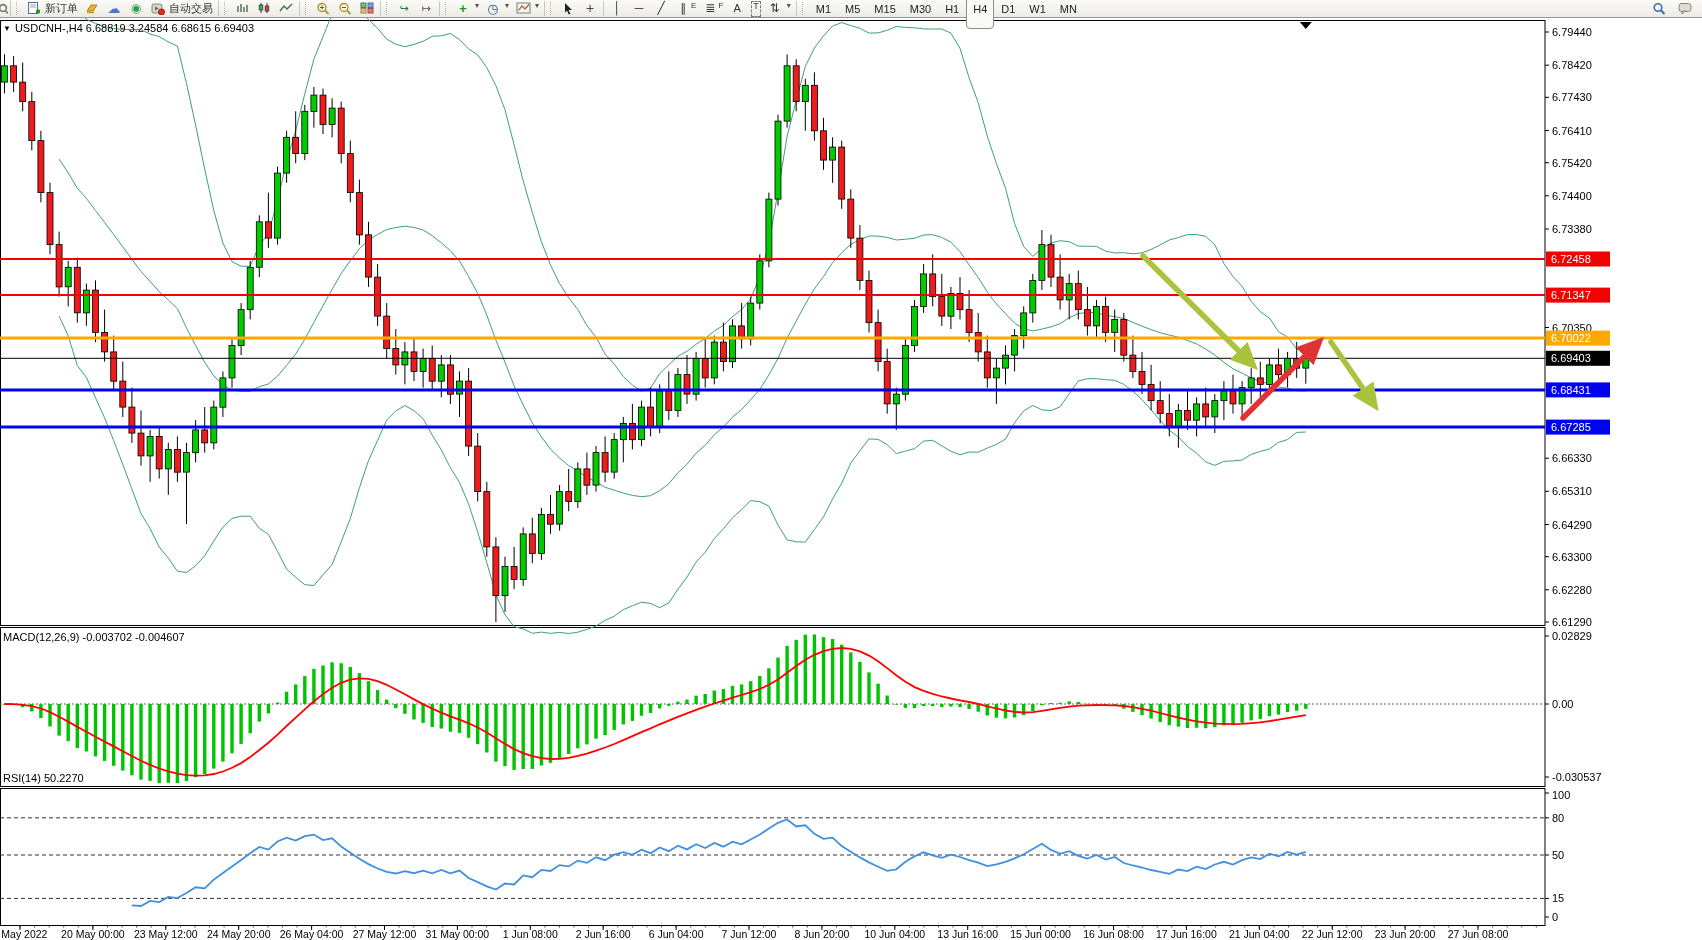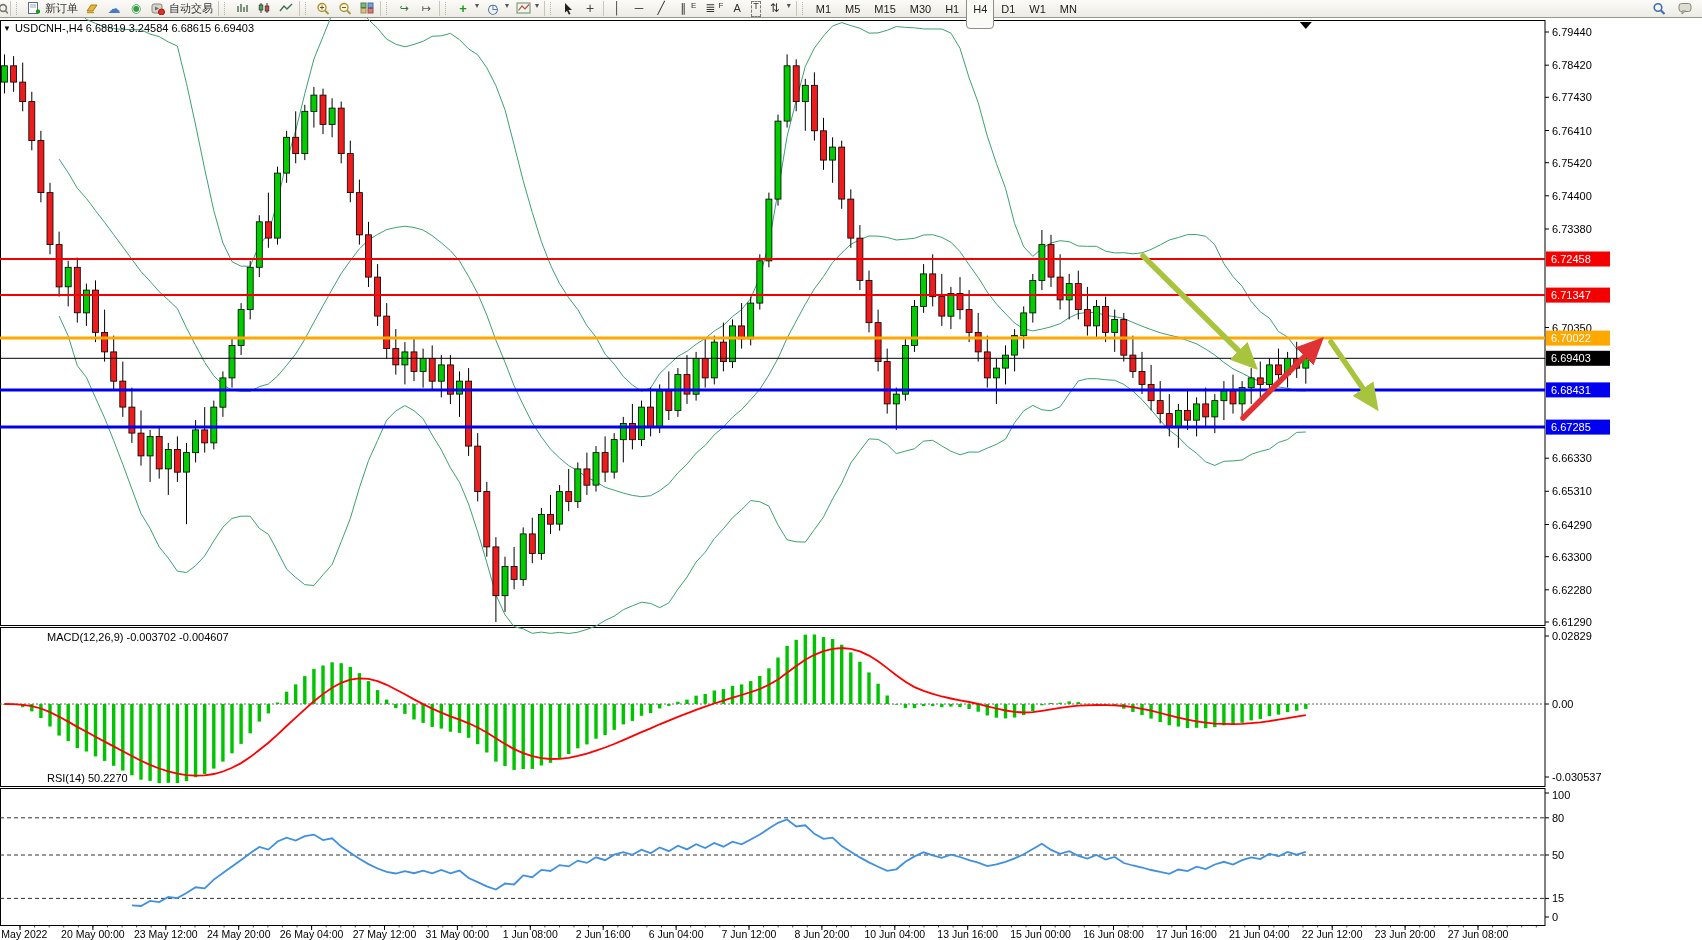--- a/index.html
+++ b/index.html
@@ -34,21 +34,21 @@
   }
   
   .chartwrap{position:absolute;top:18px;left:0;width:1702px;height:922px;}
   #chart{position:absolute;top:0;left:0;}
   #chart text{font-family:"Liberation Sans","DejaVu Sans",sans-serif;}
   .hdr{
     position:absolute;top:4px;left:3px;font-size:11px;color:#000;z-index:3;
     display:flex;align-items:center;gap:4px;
   }
   .hdr .tri{font-size:8px;color:#000;}
-  .plabel{position:absolute;left:3px;font-size:11px;color:#000;z-index:3;margin-left:44px;}
+  .plabel{position:absolute;left:3px;font-size:11px;color:#000;z-index:3;}
   .plabel.macd{top:613px;}
   .plabel.rsi{top:754px;}
 </style>
 </head>
 <body>
 
 <div class="toolbar">
   <span class="ico" style="width:12px;margin-left:-4px;">
     <svg width="12" height="12">
         <circle cx="7" cy="5" r="3.4" fill="none" stroke="#7d7a6d" stroke-width="1.6"></circle>

